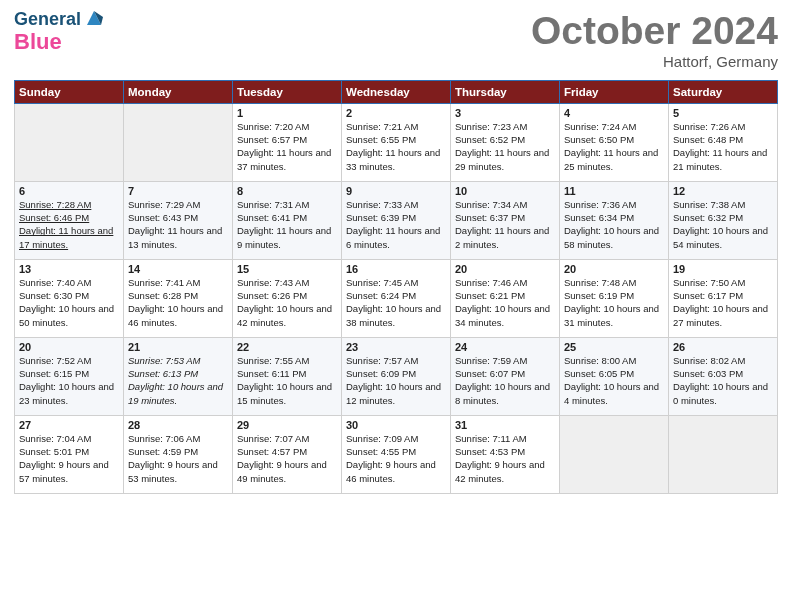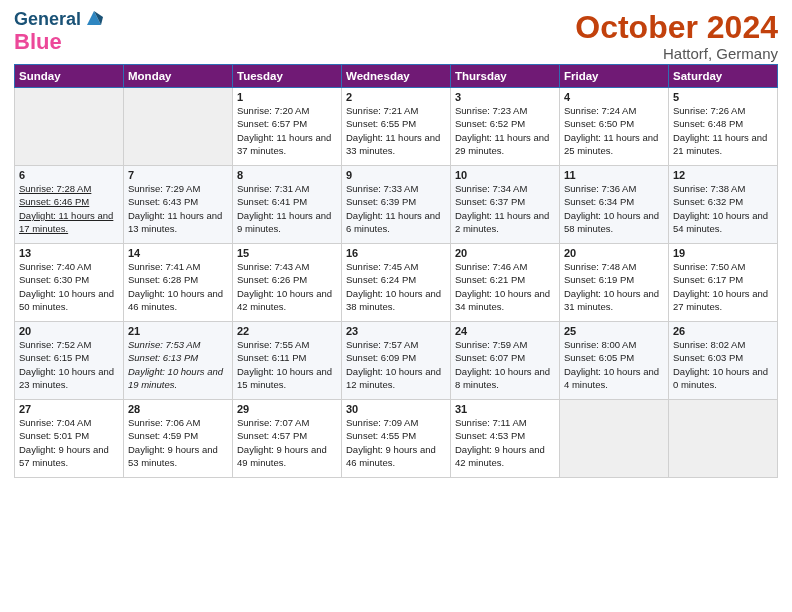--- a/index.html
+++ b/index.html
@@ -11,53 +11,53 @@
       overflow: hidden;
     }
     .container {
       width: 792px;
       padding: 10px 14px;
     }
     .header {
       display: flex;
       justify-content: space-between;
       align-items: flex-start;
-      margin-bottom: 2px;
+      margin-bottom: 10px;
       gap: 30px;
     }
     .logo {
       display: flex;
       align-items: center;
     }
     .logo-text {
       font-size: 18px;
       font-weight: bold;
       color: #1a5276;
       line-height: 1.1;
     }
     .title-block {
       text-align: right;
     }
     .month-title {
-      font-size: 32px;
-      font-weight: bold;
-      color: #c2410c;
+      font-size: 39px;
+      font-weight: bold;
+      color: #737373;
       line-height: 1.1;
     }
     .location {
       font-size: 15px;
       color: #555;
     }
     table {
       width: 100%;
       border-collapse: collapse;
       table-layout: fixed;
     }
     thead tr th {
-      background-color: #701a75;
+      background-color: #7f1d1d;
       color: #fff;
       font-size: 11.5px;
       font-weight: bold;
       padding: 5px 4px;
       text-align: left;
       border: 1px solid #2e6db4;
     }
     tbody tr td {
       border: 1px solid #d0d0d0;
       vertical-align: top;

